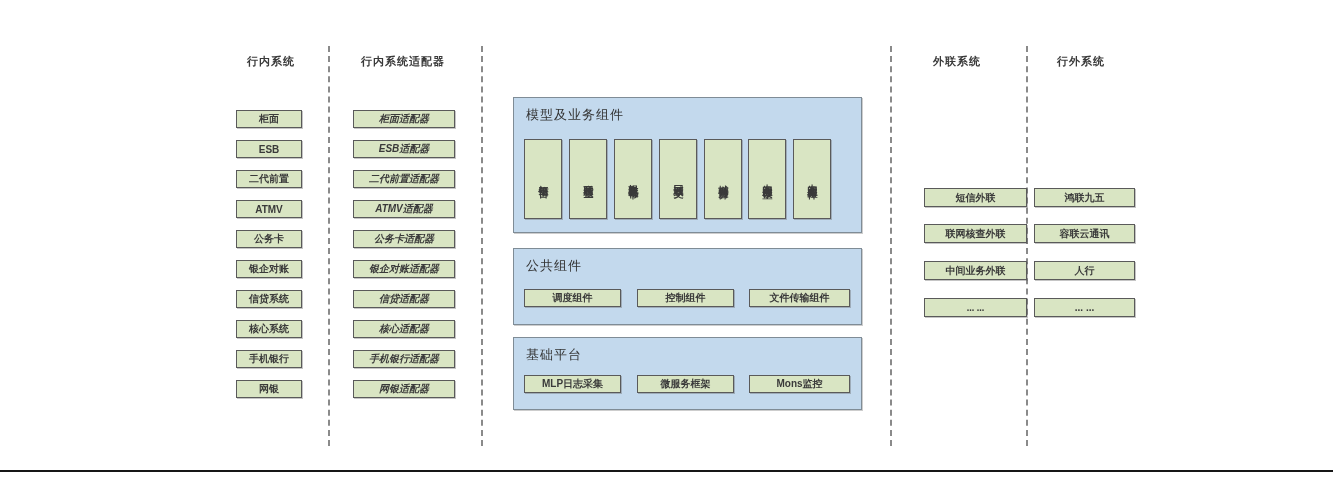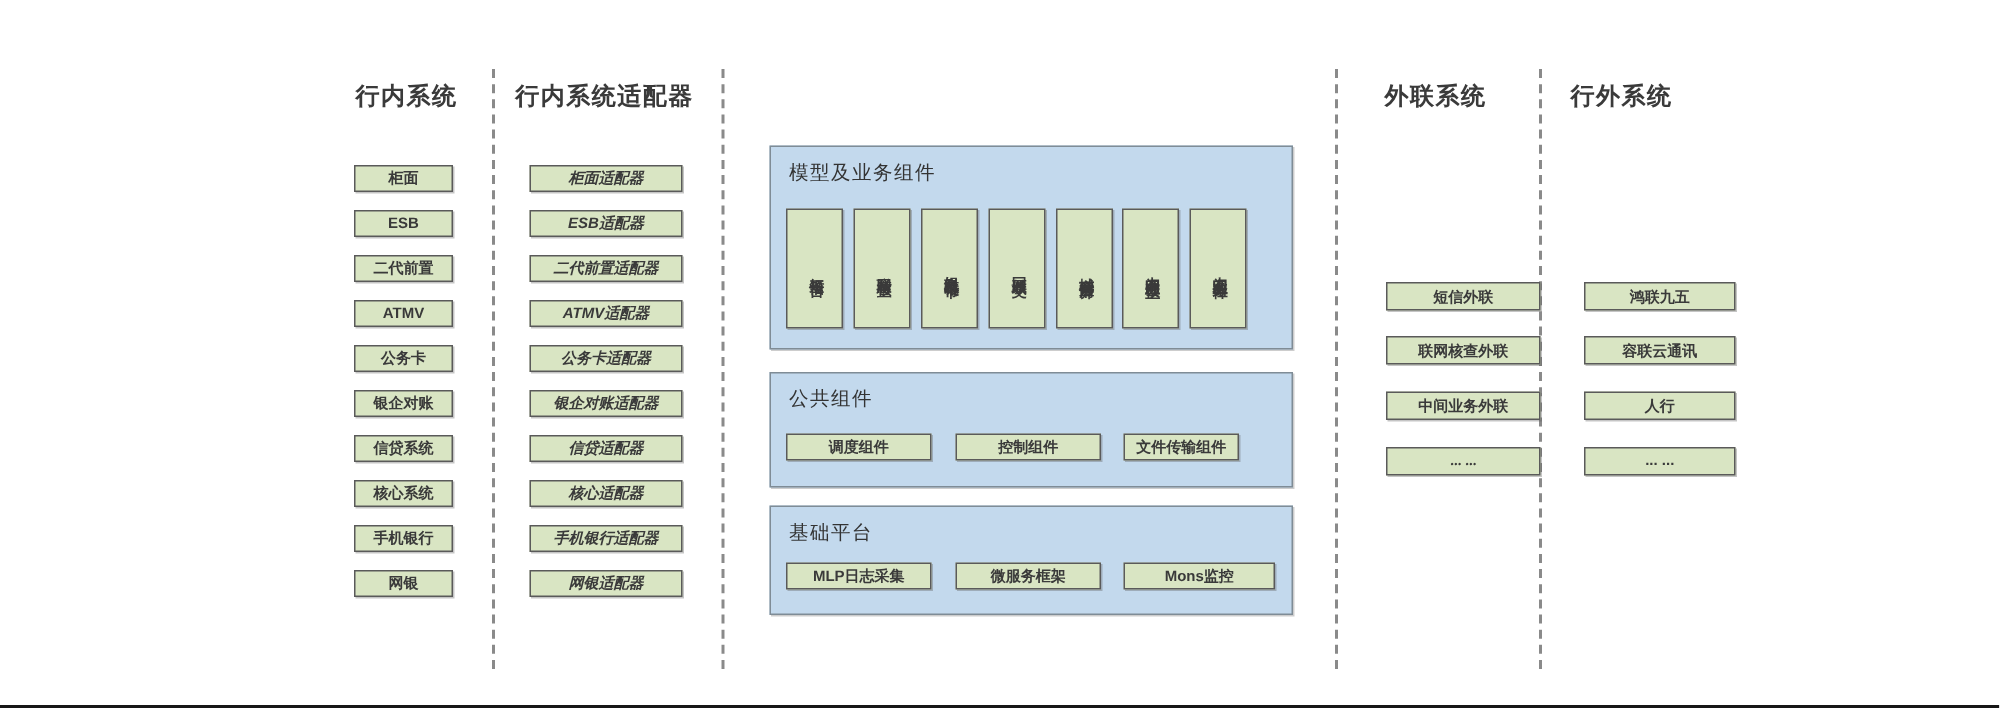--- a/index.html
+++ b/index.html
@@ -31,21 +31,21 @@
     right: 0;
     top: 470px;
     height: 2px;
     background: #171717;
   }
   
   .lane-header {
     position: absolute;
     top: 54px;
     text-align: center;
-    font-size: 16px;
+    font-size: 11px;
     font-weight: bold;
     color: #3a3a3a;
     letter-spacing: 1px;
     white-space: nowrap;
   }
   
   .gbox {
     position: absolute;
     background: #d9e5c3;
     border: 1px solid #5a5a5a;
@@ -55,21 +55,21 @@
     justify-content: center;
     font-size: 10px;
     font-weight: bold;
     color: #3a3a3a;
     white-space: nowrap;
     box-sizing: border-box;
   }
   .c1 { left: 236px; width: 66px;  height: 18px; text-align: center; }
   .c2 { left: 353px; width: 102px; height: 18px; font-style: italic; }
   .c4 { left: 924px; width: 103px; height: 19px; font-family: Liberation Serif, serif; }
-  .c5 { left: 1034px; width: 101px; height: 19px; margin-left: 22px; }
+  .c5 { left: 1034px; width: 101px; height: 19px; }
   
   .panel {
     position: absolute;
     background: #c3d9ed;
     border: 1px solid #7f8c96;
     box-shadow: 1px 1px 0 rgba(90,90,90,0.3);
     box-sizing: border-box;
   }
   .panel-title {
     position: absolute;
@@ -164,21 +164,21 @@
     <div class="vbox" style="left:145px">同城票交</div>
     <div class="vbox" style="left:190px">城商行清算</div>
     <div class="vbox" style="left:234px">中间业务模型</div>
     <div class="vbox" style="left:279px">中间业务组件</div>
   </div>
 
   <div class="panel" style="left:513px;top:248px;width:349px;height:77px">
     <div class="panel-title">公共组件</div>
     <div class="hrow" style="left:10px;top:40px;width:97px">调度组件</div>
     <div class="hrow" style="left:123px;top:40px;width:97px">控制组件</div>
-    <div class="hrow" style="left:235px;top:40px;width:77px">文件传输组件</div>
+    <div class="hrow" style="left:235px;top:40px;width:101px">文件传输组件</div>
   </div>
 
   <div class="panel" style="left:513px;top:337px;width:349px;height:73px">
     <div class="panel-title">基础平台</div>
     <div class="hrow" style="left:10px;top:37px;width:97px">MLP日志采集</div>
     <div class="hrow" style="left:123px;top:37px;width:97px">微服务框架</div>
     <div class="hrow" style="left:235px;top:37px;width:101px">Mons监控</div>
   </div>
 
   <div class="gbox c4" style="top:188px">短信外联</div>

